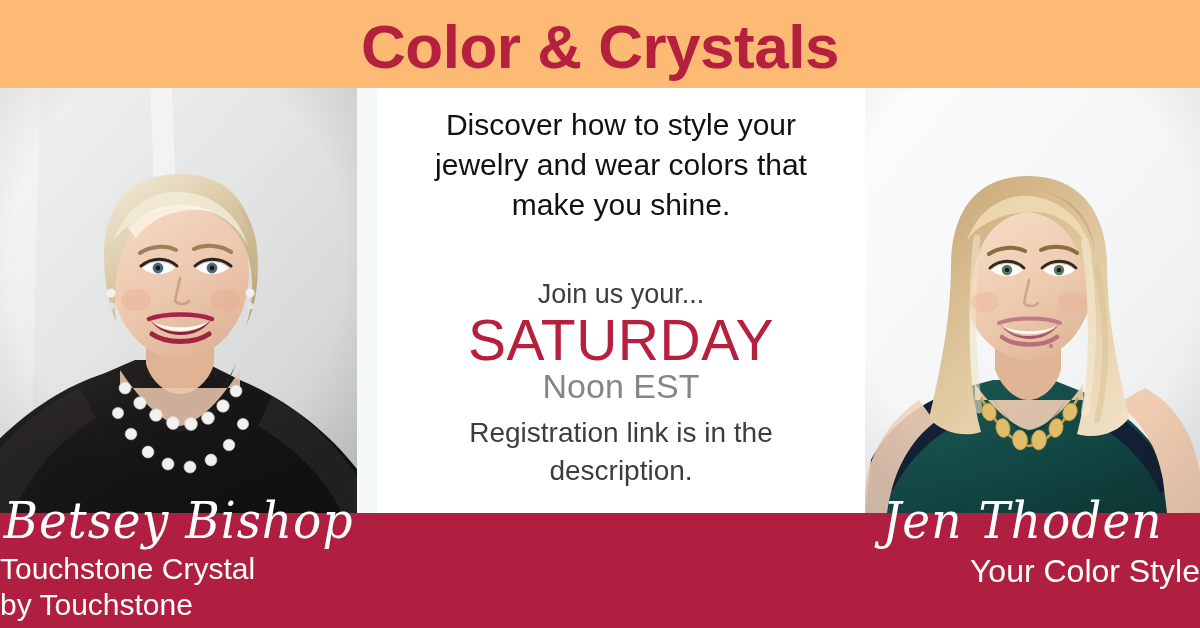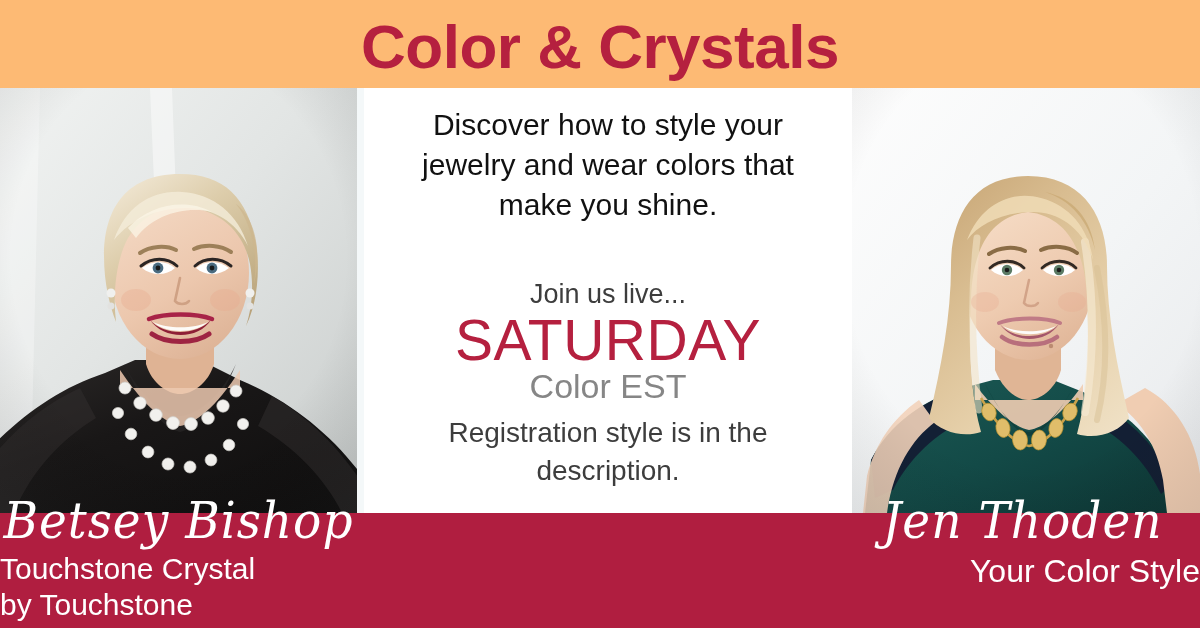--- a/index.html
+++ b/index.html
@@ -20,21 +20,21 @@
     position:absolute; left:0; top:12px; width:1200px;
     text-align:center;
     font-size:62px; font-weight:700; letter-spacing:-0.5px;
     color:#b5203f;
     line-height:70px;
     white-space:nowrap;
   }
 
   
   .center-panel {
-    position:absolute; left:364px; top:88px; width:488px; height:425px;
+    position:absolute; left:377px; top:88px; width:488px; height:425px;
     background:#ffffff;
     text-align:center;
   }
   .subtitle {
     position:absolute; left:24px; top:17px; width:440px;
     font-size:30px; line-height:40px; color:#111111; font-weight:400;
   }
   .joinline {
     position:absolute; left:24px; top:190px; width:440px;
     font-size:27px; line-height:32px; color:#3d3d3d; font-weight:400;
@@ -308,24 +308,24 @@
         <ellipse cx="194" cy="352" rx="7.5" ry="10" transform="rotate(5 194 352)"></ellipse>
         <ellipse cx="211" cy="340" rx="7" ry="9.5" transform="rotate(12 211 340)"></ellipse>
         <ellipse cx="225" cy="324" rx="7" ry="9" transform="rotate(20 225 324)"></ellipse>
       </g>
       <rect width="355" height="425" fill="url(#vigR)"></rect>
     </svg>
   </div>
 
   <div class="center-panel">
     <div class="subtitle">Discover how to style your jewelry and wear colors that make you shine.</div>
-    <div class="joinline">Join us live...</div>
+    <div class="joinline">Join us your...</div>
     <div class="saturday">SATURDAY</div>
-    <div class="noonest">Color EST</div>
-    <div class="reginfo">Registration style is in the description.</div>
+    <div class="noonest">Noon EST</div>
+    <div class="reginfo">Registration link is in the description.</div>
   </div>
 
   <div class="banner"></div>
 
   <div class="name-script name-left">Betsey Bishop</div>
   <div class="org-left">
     <div>Touchstone Crystal</div>
     <div>by Touchstone</div>
   </div>
 

